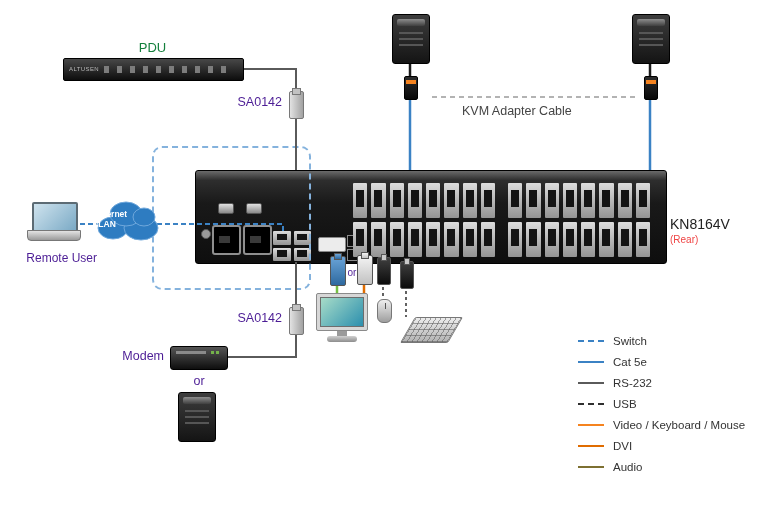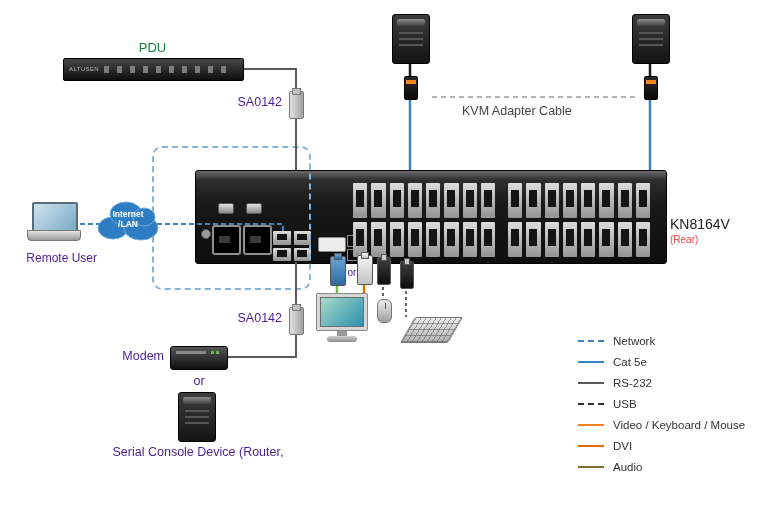--- a/index.html
+++ b/index.html
@@ -60,21 +60,21 @@
   .rj45::after{content:'';position:absolute;left:22%;right:22%;top:20%;bottom:32%;background:#141414}
 
   
   .laptop-screen{position:absolute;left:32px;top:202px;width:42px;height:28px;z-index:5;
      background:linear-gradient(135deg,#cfe3ee,#78a8c4);border:2px solid #5c6b74;border-radius:2px}
   .laptop-base{position:absolute;left:27px;top:230px;width:52px;height:9px;z-index:5;
      background:linear-gradient(#e3e3e3,#9a9a9a);border:1px solid #777;border-radius:0 0 4px 4px}
 
   
   .cloud{position:absolute;left:96px;top:198px;z-index:5}
-  .cloud-text{position:absolute;left:96px;top:209px;width:64px;z-index:6;text-align:center;
+  .cloud-text{position:absolute;left:96px;top:209px;width:64px;z-index:6;text-align:left;
      color:#fff;font-weight:bold;font-size:8.5px;line-height:10px}
 
   
   .modem{position:absolute;left:170px;top:346px;width:56px;height:22px;z-index:5;
      background:linear-gradient(#555,#0e0e0e);border:1px solid #000;border-radius:3px}
   .modem::before{content:'';position:absolute;left:5px;top:4px;width:30px;height:3px;background:#8a8a8a}
   .modem::after{content:'';position:absolute;right:6px;top:4px;width:10px;height:3px;
      background:repeating-linear-gradient(90deg,#74b24a 0 3px,transparent 3px 5px)}
 
   
@@ -228,40 +228,39 @@
   <div>/LAN</div>
 </div>
 
 <div class="lbl sa-bottom">SA0142</div>
 <div class="rj-plug" style="left:289px;top:307px"></div>
 <div class="modem"></div>
 <div class="lbl modem-label">Modem</div>
 <div class="lbl or1">or</div>
 <div class="tower" style="left:178px;top:392px"></div>
 <div class="lbl serial-label">
-  <div>Serial Console Device (Router,</div>
 </div>
 
 <div class="plug vga" style="left:330px;top:256px"></div>
 <div class="lbl or2">or</div>
 <div class="plug dvi" style="left:357px;top:255px"></div>
 <div class="plug usb" style="left:377px;top:257px"></div>
 <div class="plug usb" style="left:400px;top:261px"></div>
 <div class="monitor-screen">
     <div class="monitor-inner"></div>
   </div>
 <div class="monitor-neck"></div>
 <div class="monitor-base"></div>
 <div class="mouse"></div>
 <div class="keyboard"></div>
 
 <div id="legend">
     <div class="legend-row">
       <span class="legend-line" style="border-top-style: dashed; border-top-color: rgb(59, 130, 196);"></span>
-      <span class="legend-label">Network</span>
+      <span class="legend-label">Switch</span>
     </div>
     <div class="legend-row">
       <span class="legend-line" style="border-top-style: solid; border-top-color: rgb(59, 130, 196);"></span>
       <span class="legend-label">Cat 5e</span>
     </div>
     <div class="legend-row">
       <span class="legend-line" style="border-top-style: solid; border-top-color: rgb(90, 90, 90);"></span>
       <span class="legend-label">RS-232</span>
     </div>
     <div class="legend-row">

